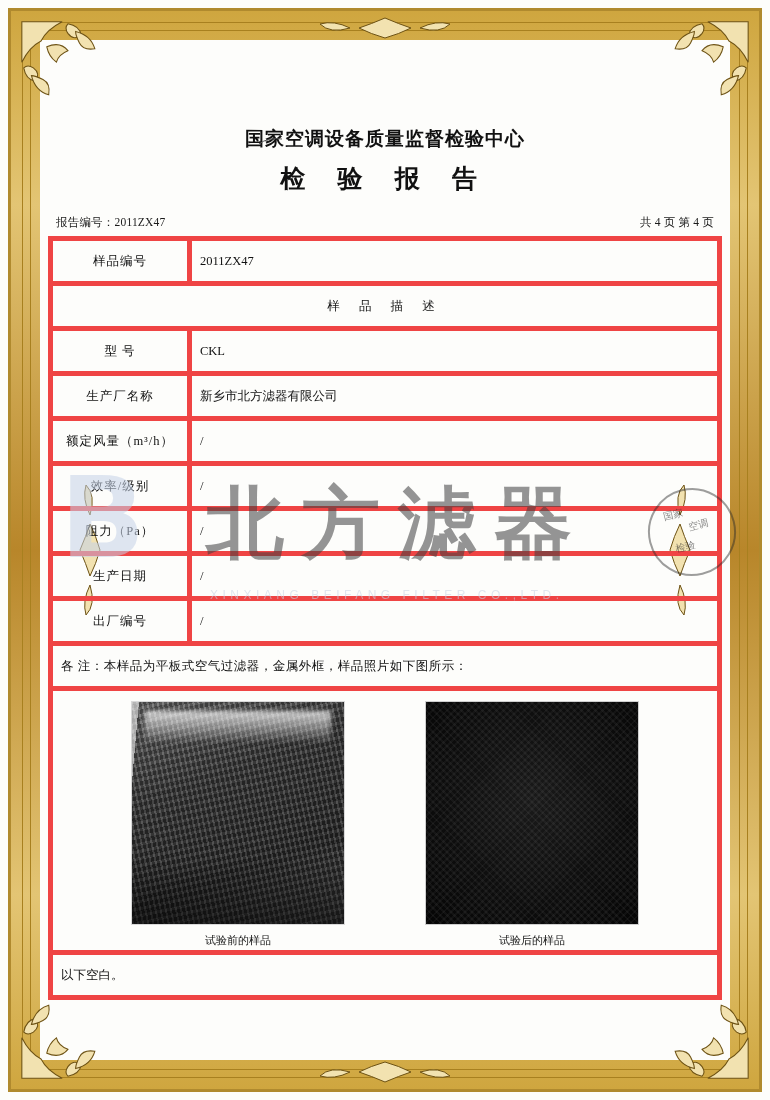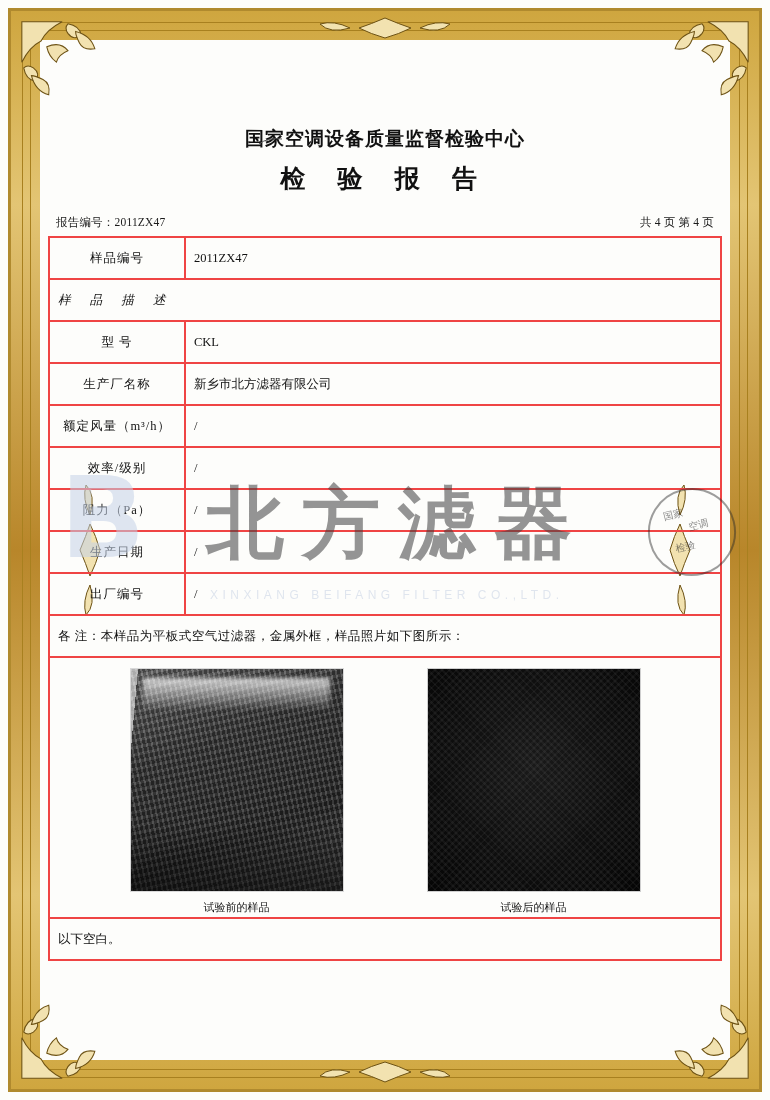--- a/index.html
+++ b/index.html
@@ -113,39 +113,39 @@
   .meta-right { letter-spacing: 0.2px; margin-left: 21px; }
 
   
   table.report {
     margin-top: 6px;
     width: 100%;
     border-collapse: collapse;
     table-layout: fixed;
   }
   table.report td {
-    border: 2px solid #ef4444;
+    border: 5px solid #ef4444;
     height: 36px;
     font-size: 12.5px;
     color: #111;
     padding: 2px 8px;
     vertical-align: middle;
   }
   td.label {
     width: 118px;
     text-align: center;
     letter-spacing: 1px;
   }
   td.value {
     padding-left: 12px;
   }
   td.section {
+    text-align: center;
     letter-spacing: 8px;
     font-size: 13px;
-    font-style: italic;
   }
   td.notes {
     height: 30px;
     font-size: 12.5px;
     border-bottom: none;
     padding-left: 8px;
     letter-spacing: 0.5px;
   }
   td.photos {
     border-top: none;

